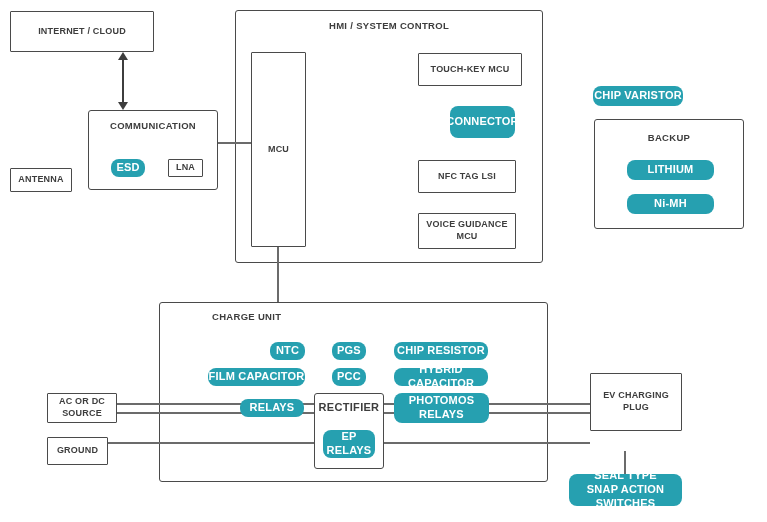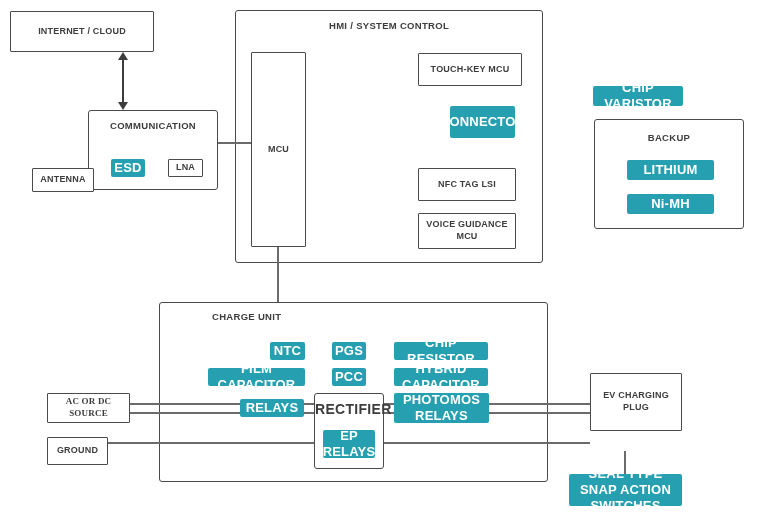--- a/index.html
+++ b/index.html
@@ -18,23 +18,23 @@
   }
   .frame-title.left { left:52px; right:auto; top:8px; text-align:left; }
   .box {
     position:absolute; background:#ffffff; border:1.5px solid #4a4a4a;
     border-radius:1px; box-sizing:border-box;
     display:flex; align-items:center; justify-content:center; text-align:center;
     font-weight:bold; font-size:9px; letter-spacing:.2px; color:#3d3d3d;
     white-space:pre-line; line-height:1.3;
   }
   .chip {
-    position:absolute; background:#26A0B0; border-radius:2px; box-sizing:border-box;
+    position:absolute; background:#26A0B0; border-radius:8px; box-sizing:border-box;
     display:flex; align-items:center; justify-content:center; text-align:center;
-    font-weight:bold; font-size:13px; letter-spacing:.2px; color:#ffffff;
+    font-weight:bold; font-size:11px; letter-spacing:.2px; color:#ffffff;
     white-space:pre-line; line-height:1.25;
   }
   .hline { position:absolute; height:1.5px; background:#6b6b6b; }
   .vline { position:absolute; width:1.5px; background:#6b6b6b; }
   .arrow-line { position:absolute; width:2px; background:#3d3d3d; }
   .arrow-head { position:absolute; width:0; height:0;
     border-left:5px solid transparent; border-right:5px solid transparent; }
   .arrow-head.up   { border-bottom:8px solid #3d3d3d; }
   .arrow-head.down { border-top:8px solid #3d3d3d; }
 </style>
@@ -65,53 +65,53 @@
   <div class="hline" style="left:108px; top:412px; width:482px;"></div>
   <div class="hline" style="left:108px; top:442px; width:482px;"></div>
   <div class="vline" style="left:624px; top:451px; height:23px;"></div>
 
   <div class="arrow-line" style="left:122px; top:58px; height:46px;"></div>
   <div class="arrow-head up" style="left:118px; top:52px;"></div>
   <div class="arrow-head down" style="left:118px; top:102px;"></div>
 
   <div class="box" style="left:10px; top:11px; width:144px; height:41px;">INTERNET / CLOUD</div>
 
-  <div class="box" style="left:10px; top:168px; width:62px; height:24px;margin-left:22px;">ANTENNA</div>
+  <div class="box" style="left:10px; top:168px; width:62px; height:24px;">ANTENNA</div>
 
   <div class="chip" style="left:111px; top:159px; width:34px; height:18px;">ESD</div>
   <div class="box" style="left:168px; top:159px; width:35px; height:18px;">LNA</div>
 
   <div class="box" style="left:251px; top:52px; width:55px; height:195px;">MCU</div>
   <div class="box" style="left:418px; top:53px; width:104px; height:33px;">TOUCH-KEY MCU</div>
   <div class="chip" style="left:450px; top:106px; width:65px; height:32px;">CONNECTOR</div>
-  <div class="box" style="left:418px; top:160px; width:98px; height:33px;margin-top:8px;">NFC TAG LSI</div>
+  <div class="box" style="left:418px; top:160px; width:98px; height:33px;">NFC TAG LSI</div>
   <div class="box" style="left:418px; top:213px; width:98px; height:36px;">VOICE GUIDANCE
 MCU</div>
 
   <div class="chip" style="left:593px; top:86px; width:90px; height:20px;">CHIP VARISTOR</div>
   <div class="chip" style="left:627px; top:160px; width:87px; height:20px;">LITHIUM</div>
   <div class="chip" style="left:627px; top:194px; width:87px; height:20px;">Ni-MH</div>
 
   <div class="chip" style="left:270px; top:342px; width:35px; height:18px;">NTC</div>
   <div class="chip" style="left:332px; top:342px; width:34px; height:18px;">PGS</div>
   <div class="chip" style="left:394px; top:342px; width:94px; height:18px;">CHIP RESISTOR</div>
   <div class="chip" style="left:208px; top:368px; width:97px; height:18px;">FILM CAPACITOR</div>
   <div class="chip" style="left:332px; top:368px; width:34px; height:18px;">PCC</div>
   <div class="chip" style="left:394px; top:368px; width:94px; height:18px;">HYBRID CAPACITOR</div>
   <div class="chip" style="left:240px; top:399px; width:64px; height:18px;">RELAYS</div>
 
   <div class="frame" style="left:314px; top:393px; width:70px; height:76px;">
-    <div class="frame-title" style="top:7px; font-size:14px;">RECTIFIER</div>
+    <div class="frame-title" style="top:7px; font-size:11px;">RECTIFIER</div>
   </div>
   <div class="chip" style="left:323px; top:430px; width:52px; height:28px;">EP
 RELAYS</div>
   <div class="chip" style="left:394px; top:393px; width:95px; height:30px;">PHOTOMOS
 RELAYS</div>
 
-  <div class="box" style="left:47px; top:393px; width:83px; height:30px;font-family:Liberation Serif, serif;">AC OR DC
+  <div class="box" style="left:47px; top:393px; width:70px; height:30px;">AC OR DC
 SOURCE</div>
   <div class="box" style="left:47px; top:437px; width:61px; height:28px;">GROUND</div>
 
   <div class="box" style="left:590px; top:373px; width:92px; height:58px;">EV CHARGING
 PLUG</div>
   <div class="chip" style="left:569px; top:474px; width:113px; height:32px;">SEAL TYPE
 SNAP ACTION SWITCHES</div>
 
 </div>
 

